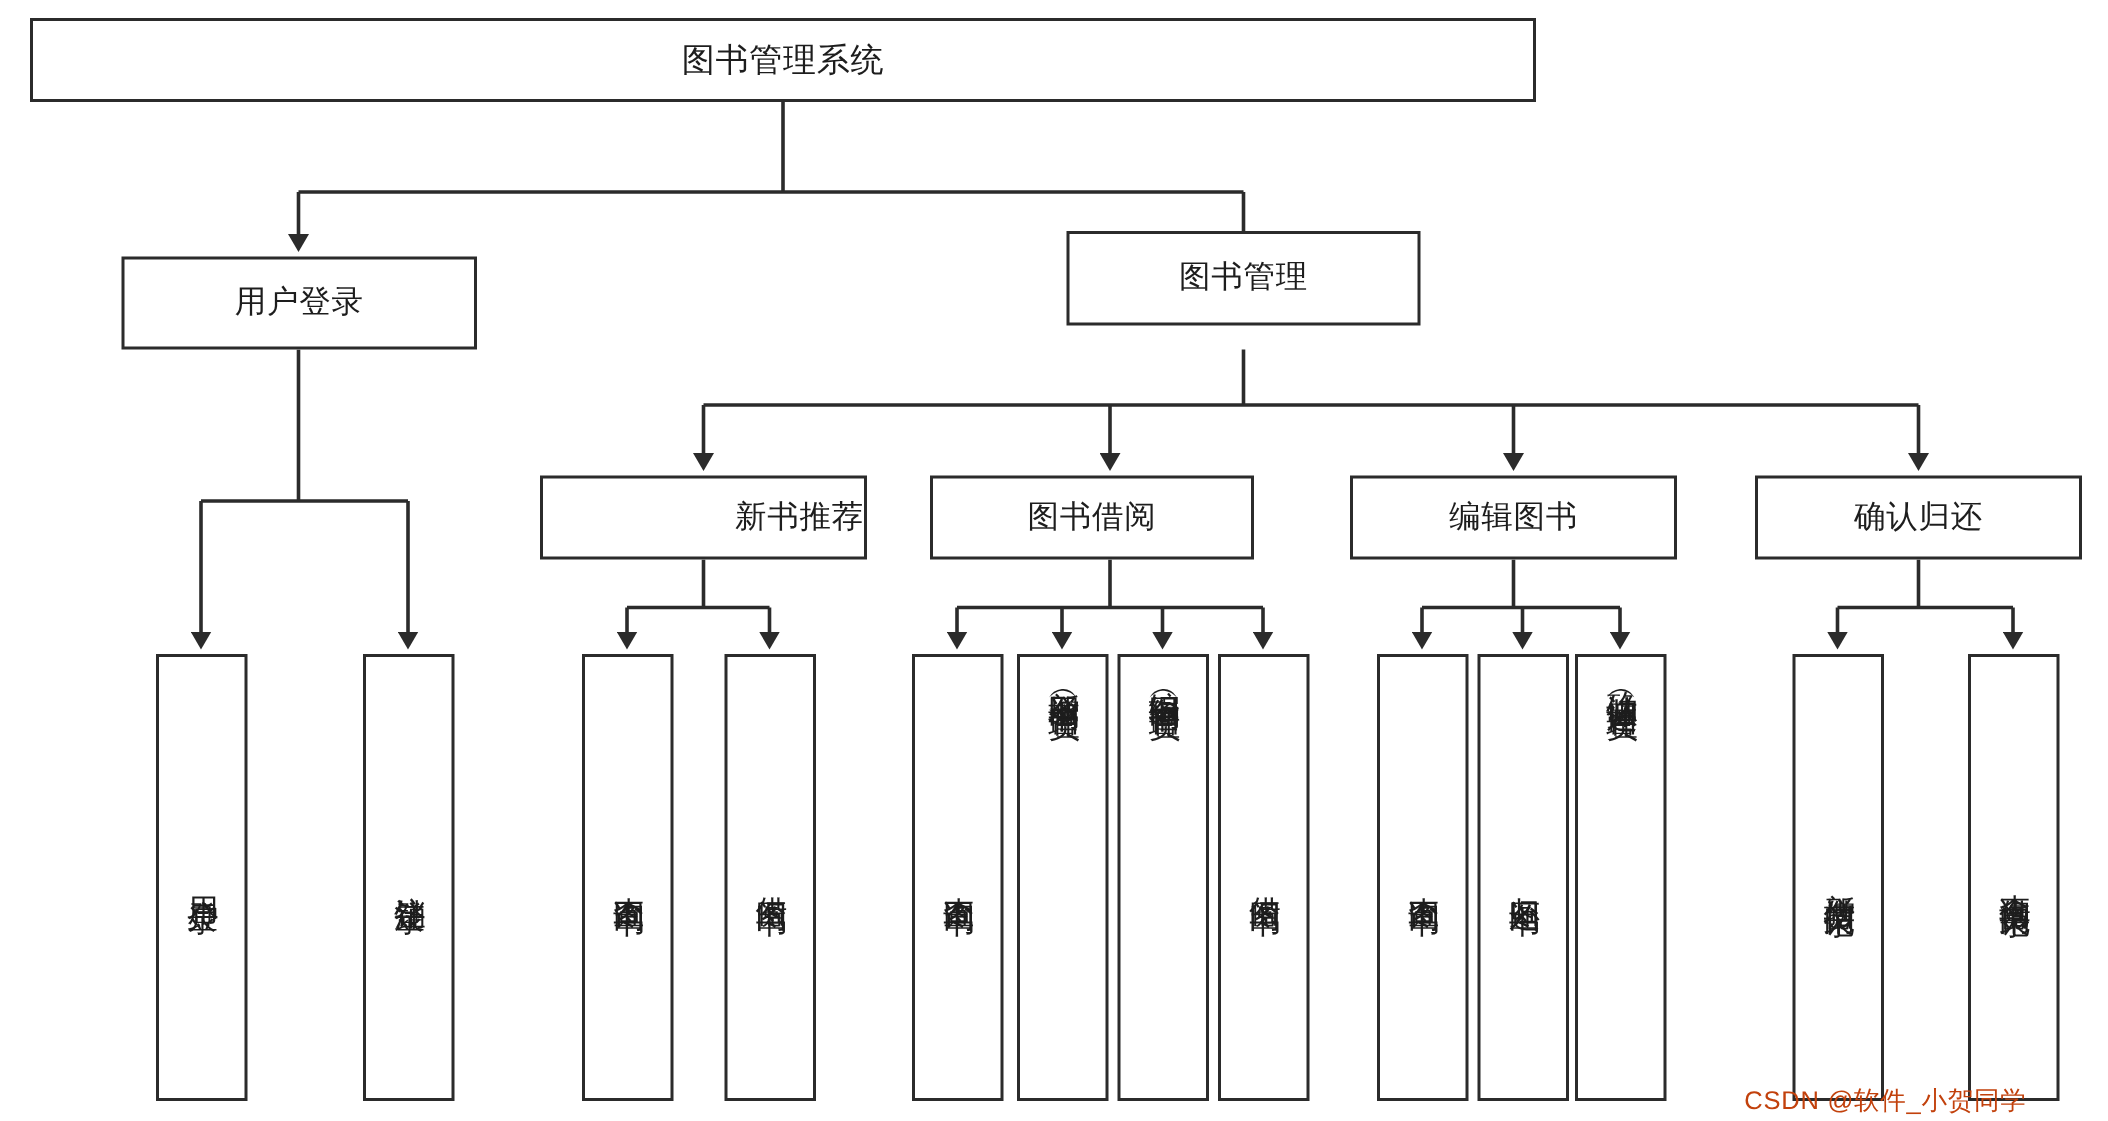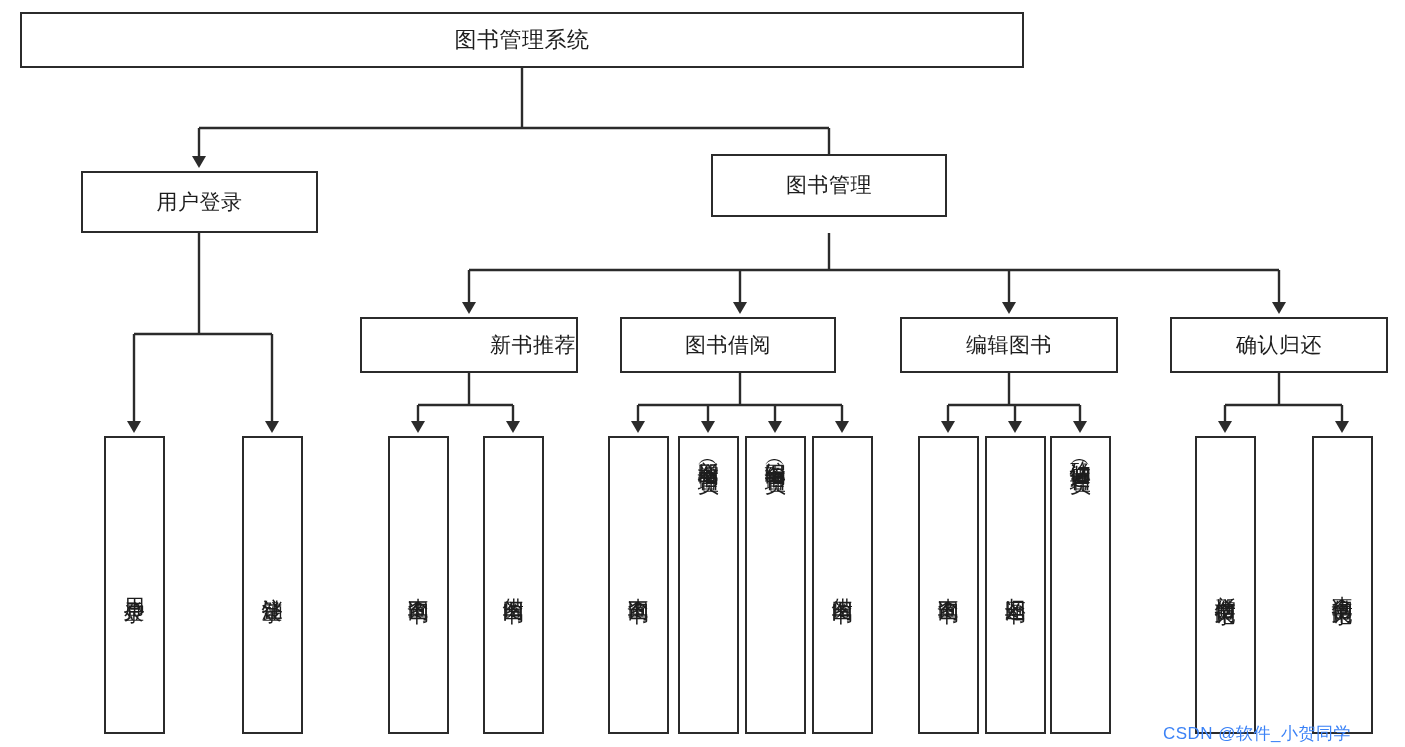--- a/index.html
+++ b/index.html
@@ -15,21 +15,21 @@
   .node.root .lbl{font-size:22px;}
   .leaf{position:absolute;box-sizing:border-box;background:#ffffff;
         border:2px solid #2b2b2b;display:flex;align-items:flex-start;
         justify-content:center;overflow:hidden;}
   .leaf .vlbl{color:#1d1d1d;font-size:21px;line-height:1.22;
               writing-mode:vertical-rl;text-orientation:upright;
               white-space:nowrap;letter-spacing:2px;
               padding-top:6px;}
   .leaf.center .vlbl{padding-top:0;}
   .leaf-inner{height:100%;display:flex;align-items:center;justify-content:center;}
-  .watermark{position:absolute;right:6px;bottom:2px;color:#3b82f6;
+  .watermark{position:absolute;right:6px;bottom:2px;color:#c2410c;
              font-size:17px;letter-spacing:0.5px;white-space:nowrap;}
 </style>
 </head>
 <body>
 
 <div id="diagram">
 
   <svg id="wires" viewBox="0 0 1405 747" xmlns="http://www.w3.org/2000/svg">
     <defs>
       <marker id="arr" markerWidth="12" markerHeight="14" refX="1" refY="7" orient="auto" markerUnits="userSpaceOnUse">

